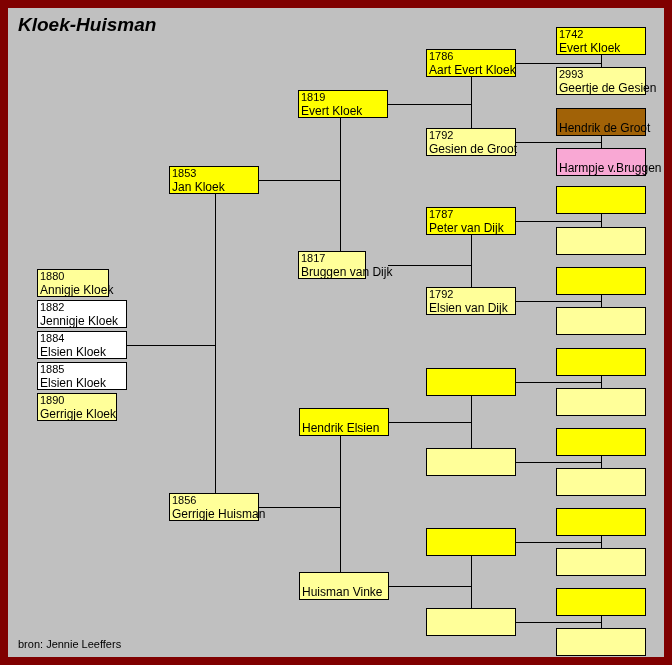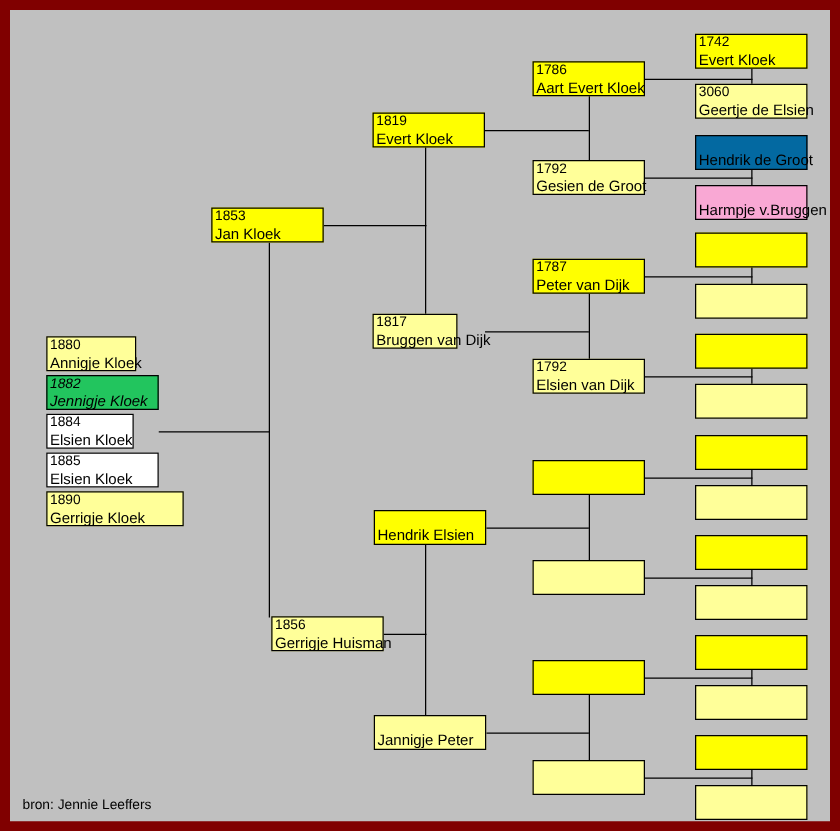--- a/index.html
+++ b/index.html
@@ -62,20 +62,21 @@
     background:#000;
   }
   .line.h{height:1px;}
   .line.v{width:1px;}
 </style>
 </head>
 <body>
 
 <div id="chart">
 
+  <div class="title">Kloek-Huisman</div>
 
   <div id="lines-layer">
       <div class="line h" style="left: 251px; top: 172px; width: 82px;"></div>
       <div class="line v" style="left: 332px; top: 96px; height: 77px;"></div>
       <div class="line v" style="left: 332px; top: 172px; height: 85px;"></div>
       <div class="line h" style="left: 380px; top: 96px; width: 83px;"></div>
       <div class="line v" style="left: 463px; top: 55px; height: 42px;"></div>
       <div class="line v" style="left: 463px; top: 96px; height: 38px;"></div>
       <div class="line h" style="left: 508px; top: 55px; width: 85px;"></div>
       <div class="line v" style="left: 593px; top: 33px; height: 23px;"></div>
@@ -143,74 +144,74 @@
       </div>
       <div class="node" style="left: 418px; top: 279px; width: 90px; height: 28px; background: rgb(255, 255, 153);">
         <span class="yr">1792</span>
         <span class="nm">Elsien van Dijk</span>
       </div>
       <div class="node" style="left: 548px; top: 19px; width: 90px; height: 28px; background: rgb(255, 255, 0);">
         <span class="yr">1742</span>
         <span class="nm">Evert Kloek</span>
       </div>
       <div class="node" style="left: 548px; top: 59px; width: 90px; height: 28px; background: rgb(255, 255, 153);">
-        <span class="yr">3060</span>
-        <span class="nm">Geertje de Elsien</span>
-      </div>
-      <div class="node noyear" style="left: 548px; top: 100px; width: 90px; height: 28px; background: #0369a1;">
+        <span class="yr">2993</span>
+        <span class="nm">Geertje de Gesien</span>
+      </div>
+      <div class="node noyear" style="left: 548px; top: 100px; width: 90px; height: 28px; background: #a16207;">
         <span class="nm">Hendrik de Groot</span>
       </div>
       <div class="node noyear" style="left: 548px; top: 140px; width: 90px; height: 28px; background: #f9a8d4;">
         <span class="nm">Harmpje v.Bruggen</span>
       </div>
       <div class="node noyear" style="left: 548px; top: 178px; width: 90px; height: 28px; background: rgb(255, 255, 0);"></div>
       <div class="node noyear" style="left: 548px; top: 219px; width: 90px; height: 28px; background: rgb(255, 255, 153);"></div>
       <div class="node noyear" style="left: 548px; top: 259px; width: 90px; height: 28px; background: rgb(255, 255, 0);"></div>
       <div class="node noyear" style="left: 548px; top: 299px; width: 90px; height: 28px; background: rgb(255, 255, 153);"></div>
       <div class="node noyear" style="left: 291px; top: 400px; width: 90px; height: 28px; background: rgb(255, 255, 0);">
         <span class="nm">Hendrik Elsien</span>
       </div>
-      <div class="node" style="left: 161px; top: 485px; width: 90px; height: 28px; background: rgb(255, 255, 153); margin-left: 48px;">
+      <div class="node" style="left: 161px; top: 485px; width: 90px; height: 28px; background: rgb(255, 255, 153);">
         <span class="yr">1856</span>
         <span class="nm">Gerrigje Huisman</span>
       </div>
       <div class="node noyear" style="left: 291px; top: 564px; width: 90px; height: 28px; background: rgb(255, 255, 153);">
-        <span class="nm">Jannigje Peter</span>
+        <span class="nm">Huisman Vinke</span>
       </div>
       <div class="node noyear" style="left: 418px; top: 360px; width: 90px; height: 28px; background: rgb(255, 255, 0);"></div>
       <div class="node noyear" style="left: 418px; top: 440px; width: 90px; height: 28px; background: rgb(255, 255, 153);"></div>
       <div class="node noyear" style="left: 418px; top: 520px; width: 90px; height: 28px; background: rgb(255, 255, 0);"></div>
       <div class="node noyear" style="left: 418px; top: 600px; width: 90px; height: 28px; background: rgb(255, 255, 153);"></div>
       <div class="node noyear" style="left: 548px; top: 340px; width: 90px; height: 28px; background: rgb(255, 255, 0);"></div>
       <div class="node noyear" style="left: 548px; top: 380px; width: 90px; height: 28px; background: rgb(255, 255, 153);"></div>
       <div class="node noyear" style="left: 548px; top: 420px; width: 90px; height: 28px; background: rgb(255, 255, 0);"></div>
       <div class="node noyear" style="left: 548px; top: 460px; width: 90px; height: 28px; background: rgb(255, 255, 153);"></div>
       <div class="node noyear" style="left: 548px; top: 500px; width: 90px; height: 28px; background: rgb(255, 255, 0);"></div>
       <div class="node noyear" style="left: 548px; top: 540px; width: 90px; height: 28px; background: rgb(255, 255, 153);"></div>
       <div class="node noyear" style="left: 548px; top: 580px; width: 90px; height: 28px; background: rgb(255, 255, 0);"></div>
       <div class="node noyear" style="left: 548px; top: 620px; width: 90px; height: 28px; background: rgb(255, 255, 153);"></div>
     </div>
   <div id="children-layer">
       <div class="node" style="left: 29px; top: 261px; width: 72px; height: 28px; background: rgb(255, 255, 153);">
         <span class="yr">1880</span>
         <span class="nm">Annigje Kloek</span>
       </div>
-      <div class="node" style="left: 29px; top: 292px; width: 90px; height: 28px; background: #22c55e; font-style: italic;">
+      <div class="node" style="left: 29px; top: 292px; width: 90px; height: 28px; background: #ffffff;">
         <span class="yr">1882</span>
         <span class="nm">Jennigje Kloek</span>
       </div>
-      <div class="node" style="left: 29px; top: 323px; width: 70px; height: 28px; background: rgb(255, 255, 255); text-align: center;">
+      <div class="node" style="left: 29px; top: 323px; width: 90px; height: 28px; background: rgb(255, 255, 255); text-align: center;">
         <span class="yr">1884</span>
         <span class="nm">Elsien Kloek</span>
       </div>
       <div class="node" style="left: 29px; top: 354px; width: 90px; height: 28px; background: rgb(255, 255, 255);">
         <span class="yr">1885</span>
         <span class="nm">Elsien Kloek</span>
       </div>
-      <div class="node" style="left: 29px; top: 385px; width: 110px; height: 28px; background: rgb(255, 255, 153);">
+      <div class="node" style="left: 29px; top: 385px; width: 80px; height: 28px; background: rgb(255, 255, 153);">
         <span class="yr">1890</span>
         <span class="nm">Gerrigje Kloek</span>
       </div>
     </div>
 
   <div class="source">bron: Jennie Leeffers</div>
 
 </div>
 
 </body></html>

